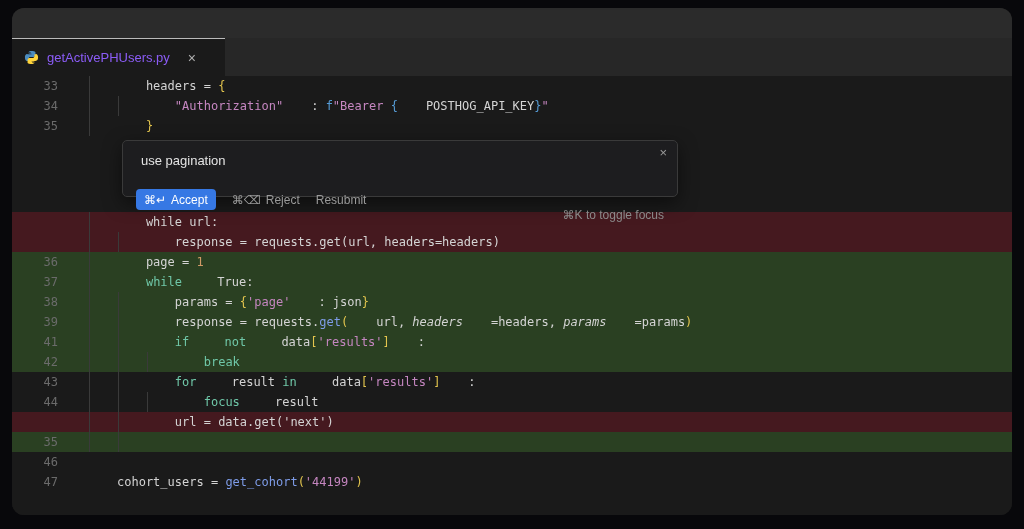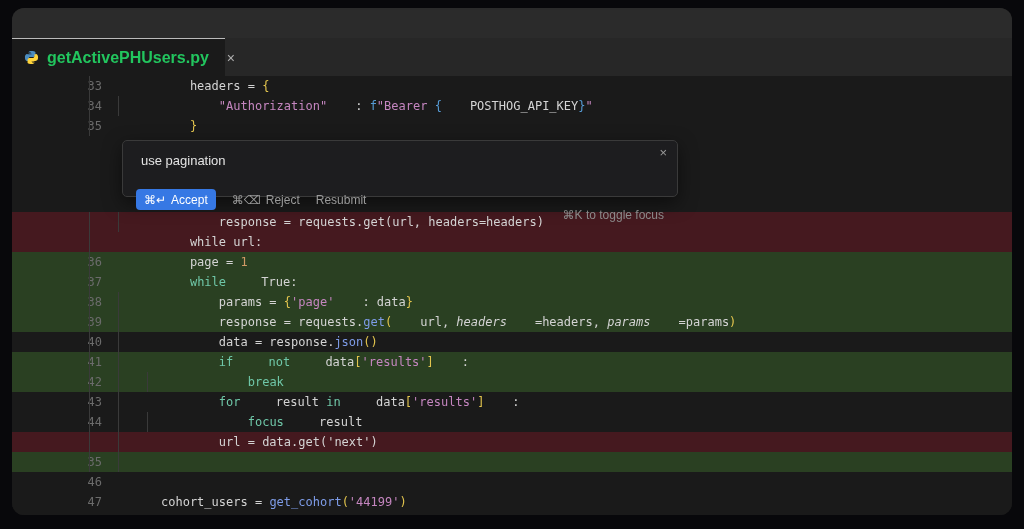--- a/index.html
+++ b/index.html
@@ -7,30 +7,30 @@
   body { background:#08080b; font-family:"Liberation Sans", sans-serif; position:relative; }
 
   .window { position:absolute; left:12px; top:8px; width:1000px; height:507px;
             border-radius:12px; background:var(--editor_bg); overflow:hidden; }
 
   .titlebar { height:30px; background:var(--titlebar_bg); }
   .tabbar   { height:38px; background:var(--tabbar_bg); display:flex; }
   .tab { width:213px; height:38px; background:var(--editor_bg);
          border-top:1px solid var(--tab_top_border);
          display:flex; align-items:center; padding:0 12px; gap:8px; }
-  .tab-label { color:#22c55e; font-size:16px; white-space:nowrap;font-weight:bold; }
+  .tab-label { color:#8b5cf6; font-size:13px; white-space:nowrap; }
   .tab-close { color:#b0b0b0; font-size:14px; margin-left:10px; cursor:pointer; }
 
   .editor { position:relative; height:439px; background:var(--editor_bg);
             font-family:"DejaVu Sans Mono", monospace; }
 
   .cl { position:relative; height:20px; line-height:20px; font-size:12px; display:flex; }
   .cl.bg-red   { background:var(--diff_removed_bg); }
   .cl.bg-green { background:var(--diff_added_bg); }
-  .gut { width:46px; flex:0 0 46px; text-align:right; color:var(--line_number); user-select:none;margin-left:44px; }
+  .gut { width:46px; flex:0 0 46px; text-align:right; color:var(--line_number); user-select:none; }
   .code { white-space:pre; padding-left:31px; color:var(--fg); }
   .spacer { height:76px; position:relative; }
   .ig { position:absolute; top:0; bottom:0; width:1px; background:#3a3a3a; }
 
   .tk-fg   { color:var(--fg);padding-left:28px; }
   .tk-str  { color:var(--str); }
   .tk-kw   { color:var(--kw); }
   .tk-kwu  { color:var(--kw); }
   .tk-num  { color:var(--num); }
   .tk-fn   { color:var(--fn); }
@@ -85,54 +85,48 @@
           <i class="ig" style="left: 106px;"></i>
         </div>
         <div class="cl bg-none">
           <span class="gut">35</span>
           <span class="code"><span class="tk-fg">    </span><span class="tk-br">}</span></span>
           <i class="ig" style="left: 77px;"></i>
         </div>
         <div class="spacer"></div>
         <div class="cl bg-red">
           <span class="gut"></span>
+          <span class="code"><span class="tk-fg">    while url:</span></span>
+          <i class="ig" style="left: 77px;"></i>
+        </div>
+        <div class="cl bg-red">
+          <span class="gut"></span>
           <span class="code"><span class="tk-fg">        response = requests.get(url, headers=headers)</span></span>
           <i class="ig" style="left: 77px;"></i>
           <i class="ig" style="left: 106px;"></i>
-        </div>
-        <div class="cl bg-red">
-          <span class="gut"></span>
-          <span class="code"><span class="tk-fg">    while url:</span></span>
-          <i class="ig" style="left: 77px;"></i>
         </div>
         <div class="cl bg-green">
           <span class="gut">36</span>
           <span class="code"><span class="tk-fg">    page = </span><span class="tk-num">1</span></span>
           <i class="ig" style="left: 77px;"></i>
         </div>
         <div class="cl bg-green">
           <span class="gut">37</span>
           <span class="code"><span class="tk-fg">    </span><span class="tk-kw">while</span><span class="tk-fg"> True:</span></span>
           <i class="ig" style="left: 77px;"></i>
         </div>
         <div class="cl bg-green">
           <span class="gut">38</span>
-          <span class="code"><span class="tk-fg">        params = </span><span class="tk-br">{</span><span class="tk-str">'page'</span><span class="tk-fg">: data</span><span class="tk-br">}</span></span>
+          <span class="code"><span class="tk-fg">        params = </span><span class="tk-br">{</span><span class="tk-str">'page'</span><span class="tk-fg">: json</span><span class="tk-br">}</span></span>
           <i class="ig" style="left: 77px;"></i>
           <i class="ig" style="left: 106px;"></i>
         </div>
         <div class="cl bg-green">
           <span class="gut">39</span>
           <span class="code"><span class="tk-fg">        response = requests.</span><span class="tk-fn">get</span><span class="tk-br">(</span><span class="tk-fg">url, </span><span class="tk-param">headers</span><span class="tk-fg">=headers, </span><span class="tk-param">params</span><span class="tk-fg">=params</span><span class="tk-br">)</span></span>
-          <i class="ig" style="left: 77px;"></i>
-          <i class="ig" style="left: 106px;"></i>
-        </div>
-        <div class="cl bg-none">
-          <span class="gut">40</span>
-          <span class="code"><span class="tk-fg">        data = response.</span><span class="tk-fn">json</span><span class="tk-br">()</span></span>
           <i class="ig" style="left: 77px;"></i>
           <i class="ig" style="left: 106px;"></i>
         </div>
         <div class="cl bg-green">
           <span class="gut">41</span>
           <span class="code"><span class="tk-fg">        </span><span class="tk-kw">if</span><span class="tk-fg"> </span><span class="tk-kwu">not</span><span class="tk-fg"> data</span><span class="tk-br">[</span><span class="tk-str">'results'</span><span class="tk-br">]</span><span class="tk-fg">:</span></span>
           <i class="ig" style="left: 77px;"></i>
           <i class="ig" style="left: 106px;"></i>
         </div>
         <div class="cl bg-green">

